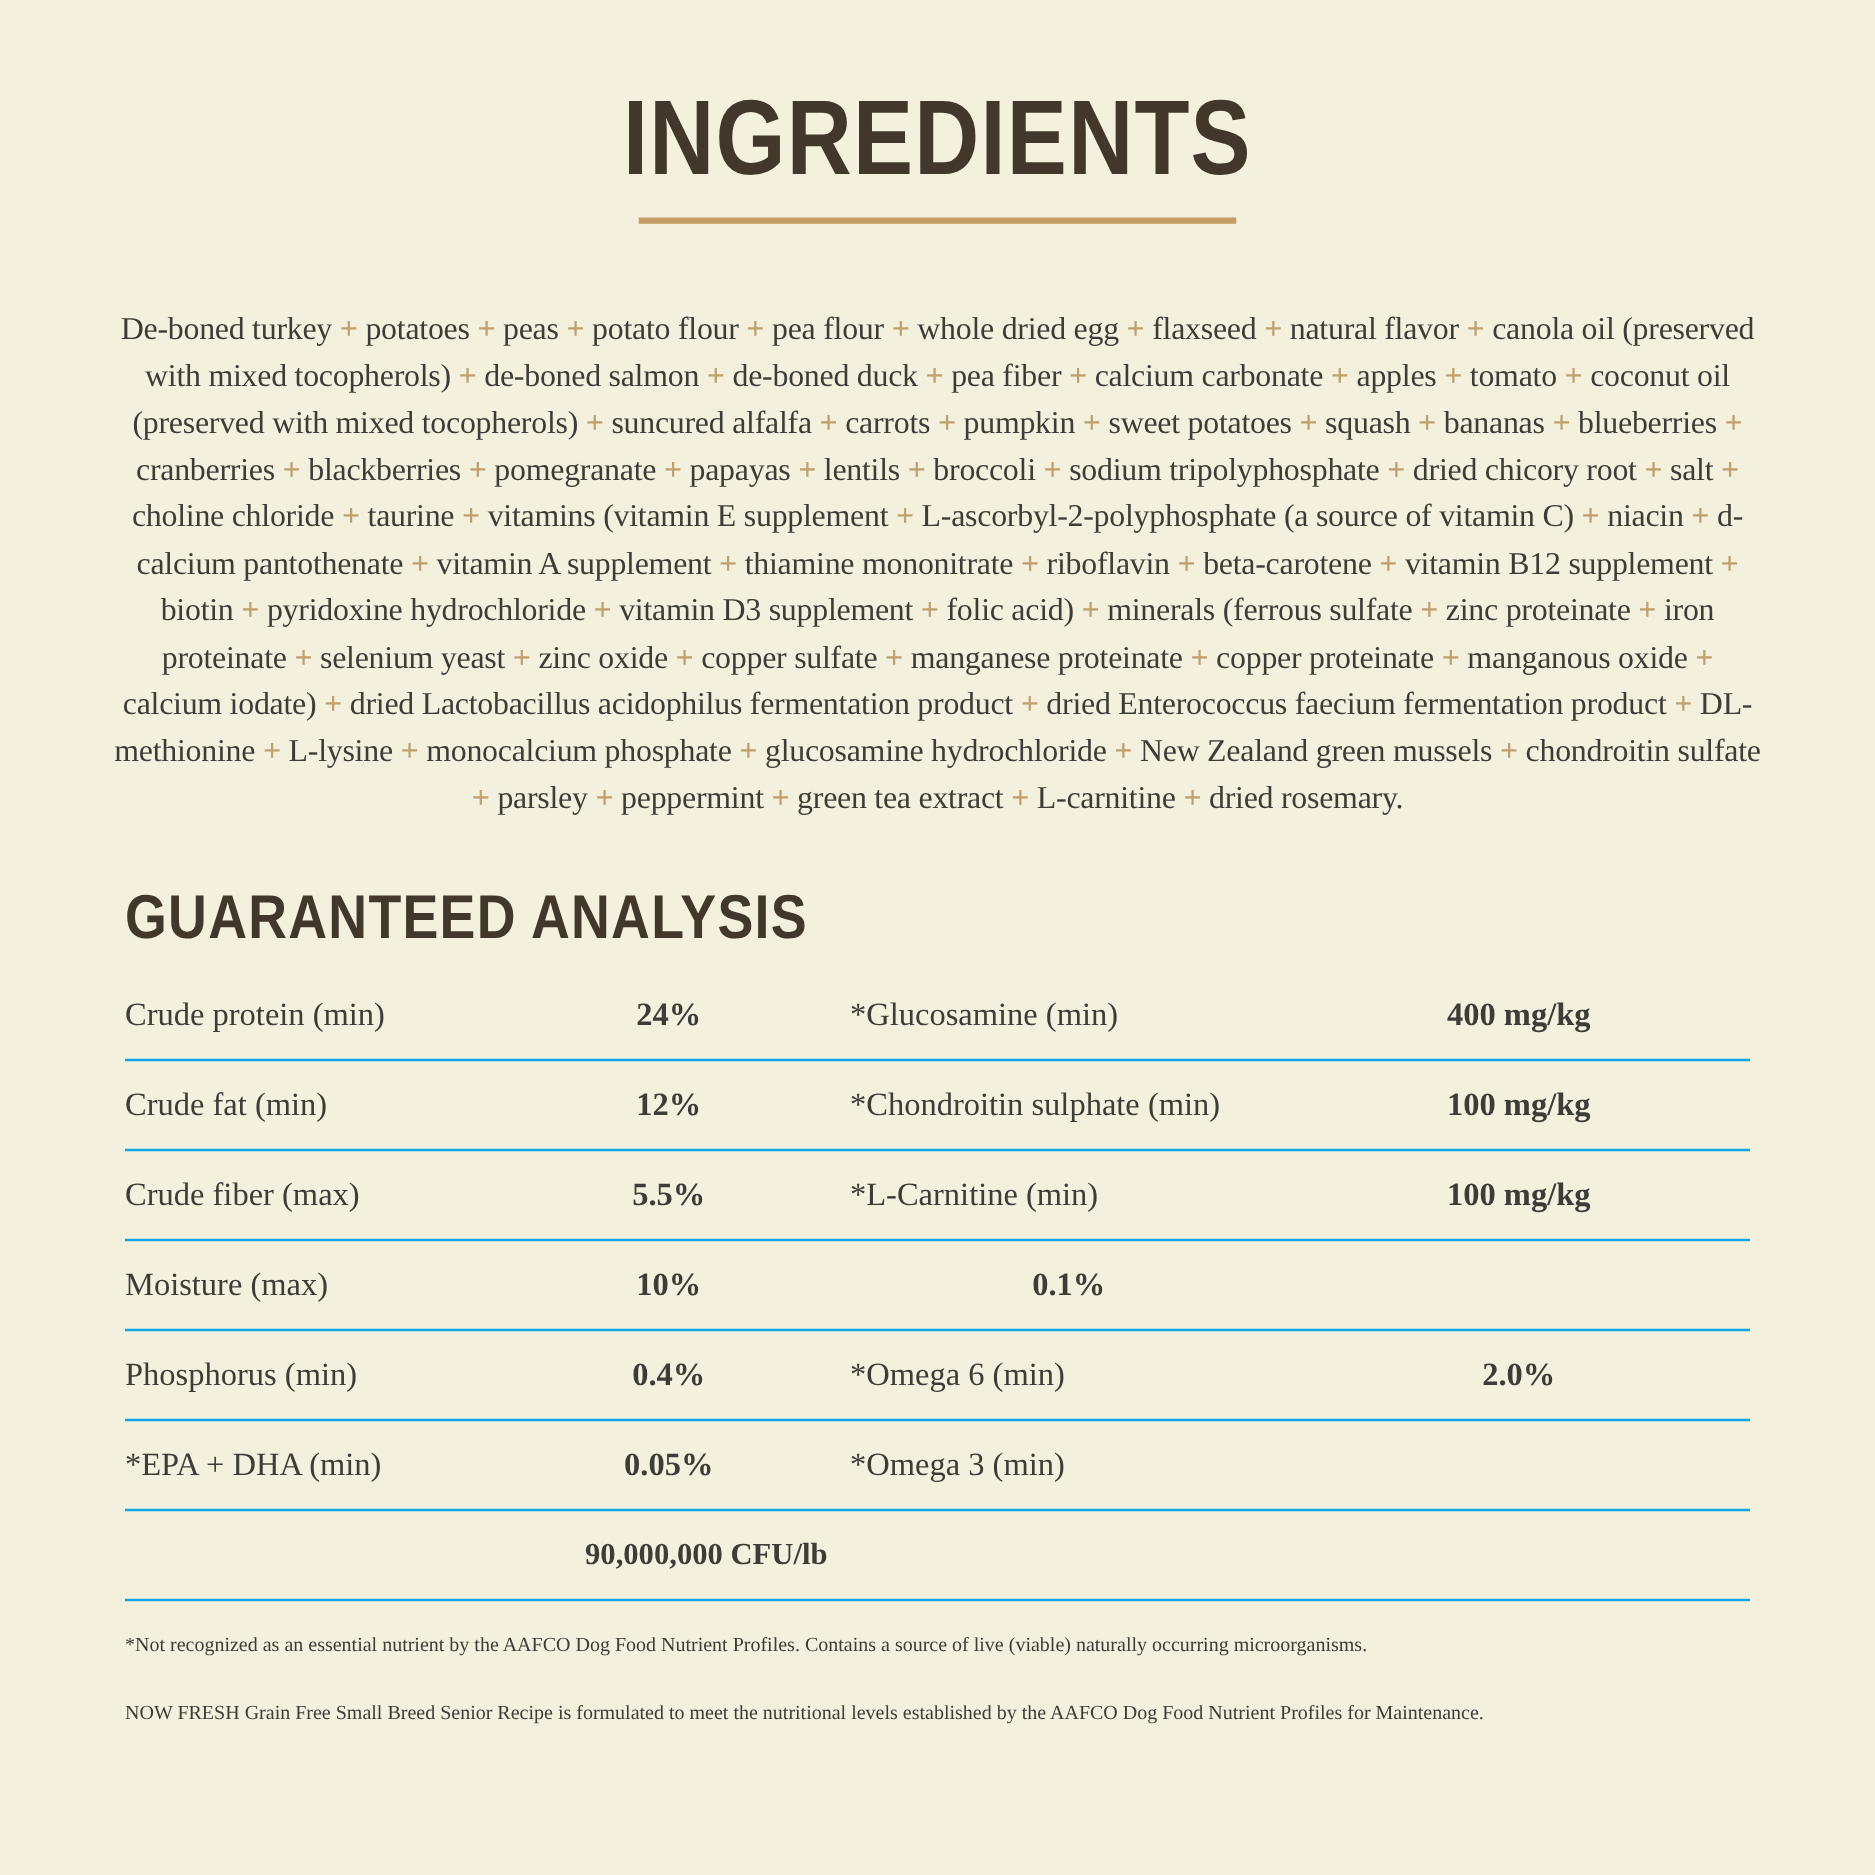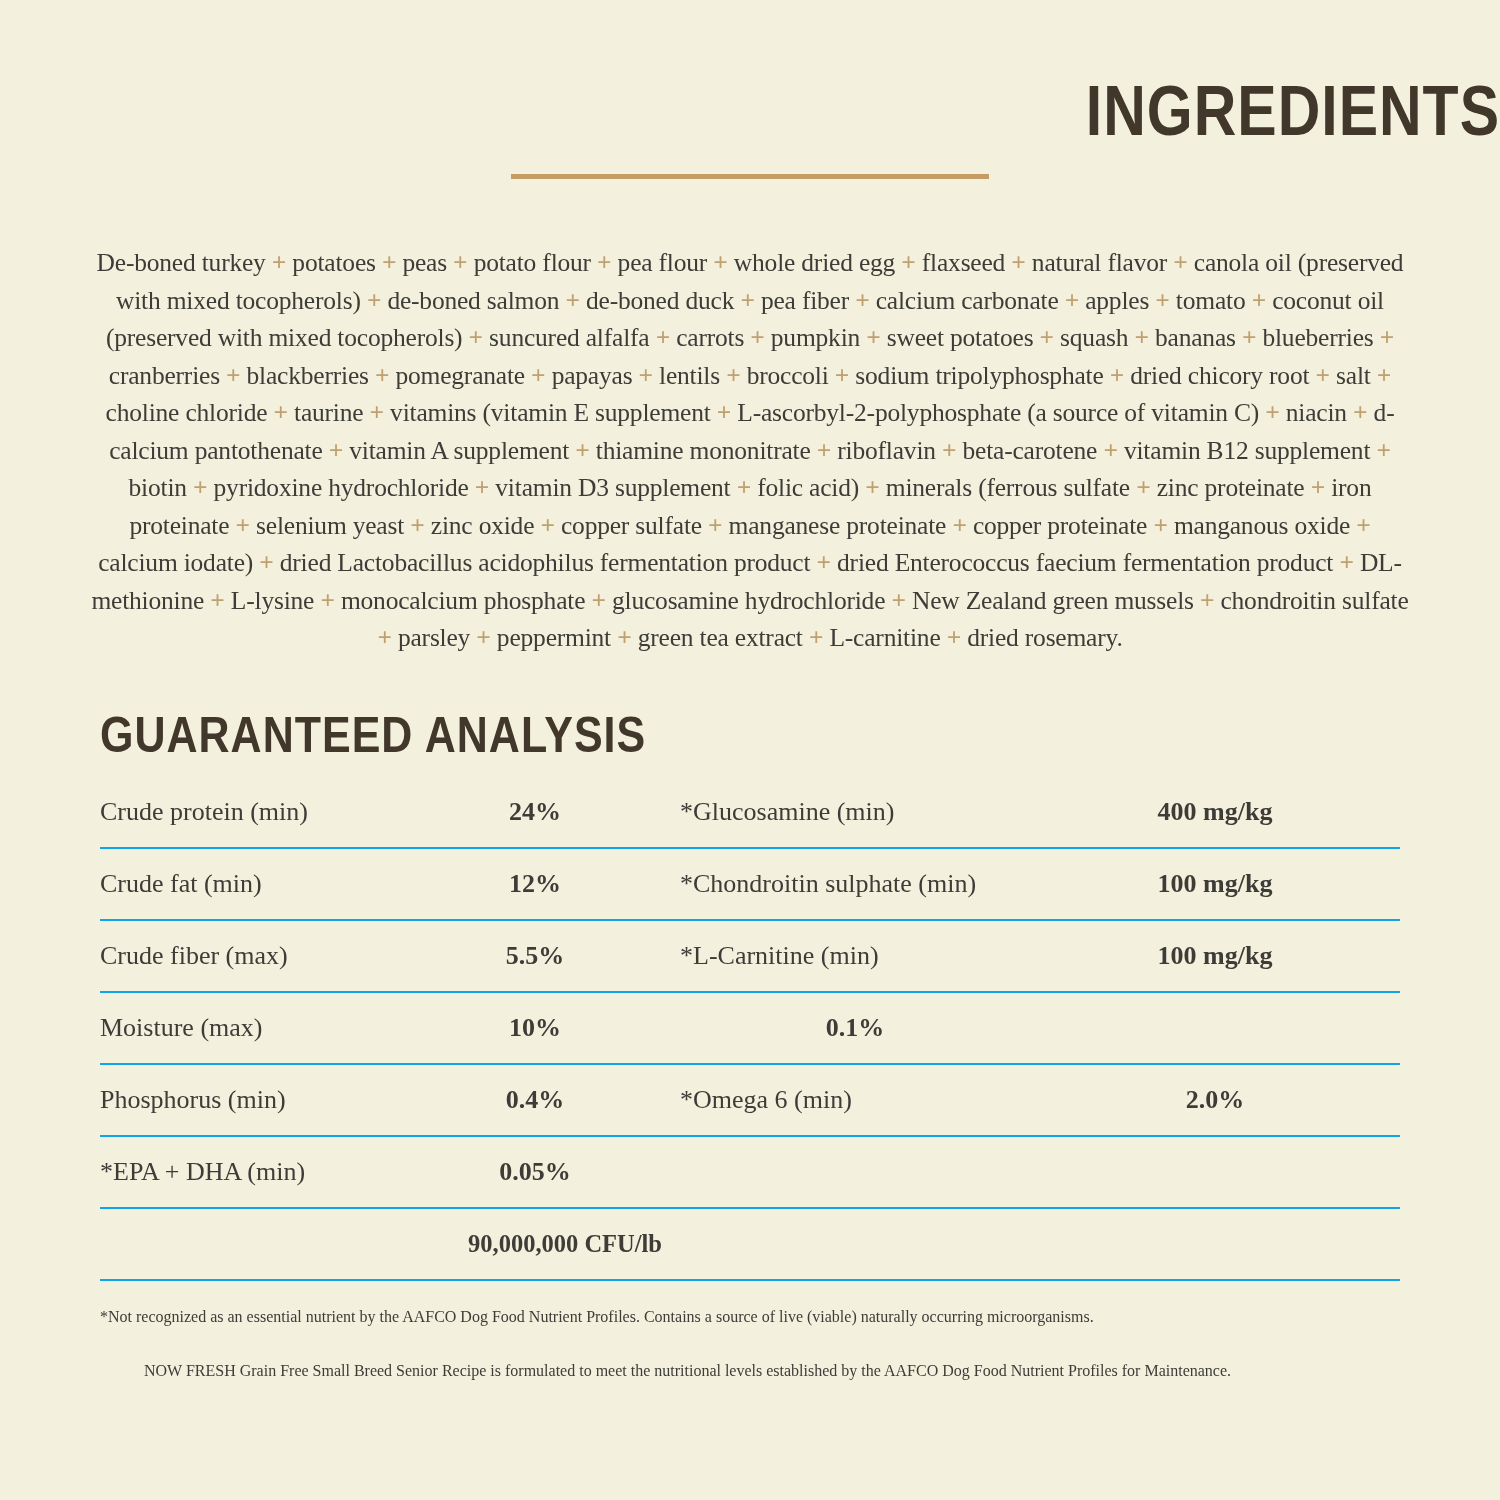--- a/index.html
+++ b/index.html
@@ -22,22 +22,22 @@
   }
   
   .stamp {
     font-family: "Liberation Sans", sans-serif;
     font-weight: 700;
     color: #41372a;
     letter-spacing: 1px;
     margin: 0;
   }
   h1.stamp {
-    text-align: right;
-    font-size: 59px;
+    text-align: center;
+    font-size: 72px;
     line-height: 66px;
   }
   h1.stamp span {
     display: inline-block;
     transform: scaleY(1.18);
     transform-origin: center bottom;
   }
   .title-rule {
     width: 478px;
     height: 5px;
@@ -90,21 +90,20 @@
     margin: 22px 100px 0 100px;
     font-size: 16px;
     line-height: 28px;
   }
   .footnotes p {
     margin: 0;
   }
   .footnotes p + p {
     margin-top: 26px;
     max-width: 1280px;
-    margin-left: 44px;
   }
 </style>
 </head>
 <body>
 
 <div class="label">
 
   <h1 class="stamp"><span>INGREDIENTS</span></h1>
 
   <div class="title-rule"></div>
@@ -139,20 +138,21 @@
       </div>
       <div class="ga-row">
         <div class="ga-cell lbl">Phosphorus (min)</div>
         <div class="ga-cell val">0.4%</div>
         <div class="ga-cell lbl">*Omega 6 (min)</div>
         <div class="ga-cell val">2.0%</div>
       </div>
       <div class="ga-row">
         <div class="ga-cell lbl">*EPA + DHA (min)</div>
         <div class="ga-cell val">0.05%</div>
+        <div class="ga-cell lbl">*Omega 3 (min)</div>
       </div>
       <div class="ga-row full">
         <div class="ga-cell val">90,000,000 CFU/lb</div>
       </div>
     </div>
 
   <div class="footnotes">
     <p>*Not recognized as an essential nutrient by the AAFCO Dog Food Nutrient Profiles. Contains a source of live (viable) naturally occurring microorganisms.</p>
     <p>NOW FRESH Grain Free Small Breed Senior Recipe is formulated to meet the nutritional levels established by the AAFCO Dog Food Nutrient Profiles for Maintenance.</p>
   </div>

